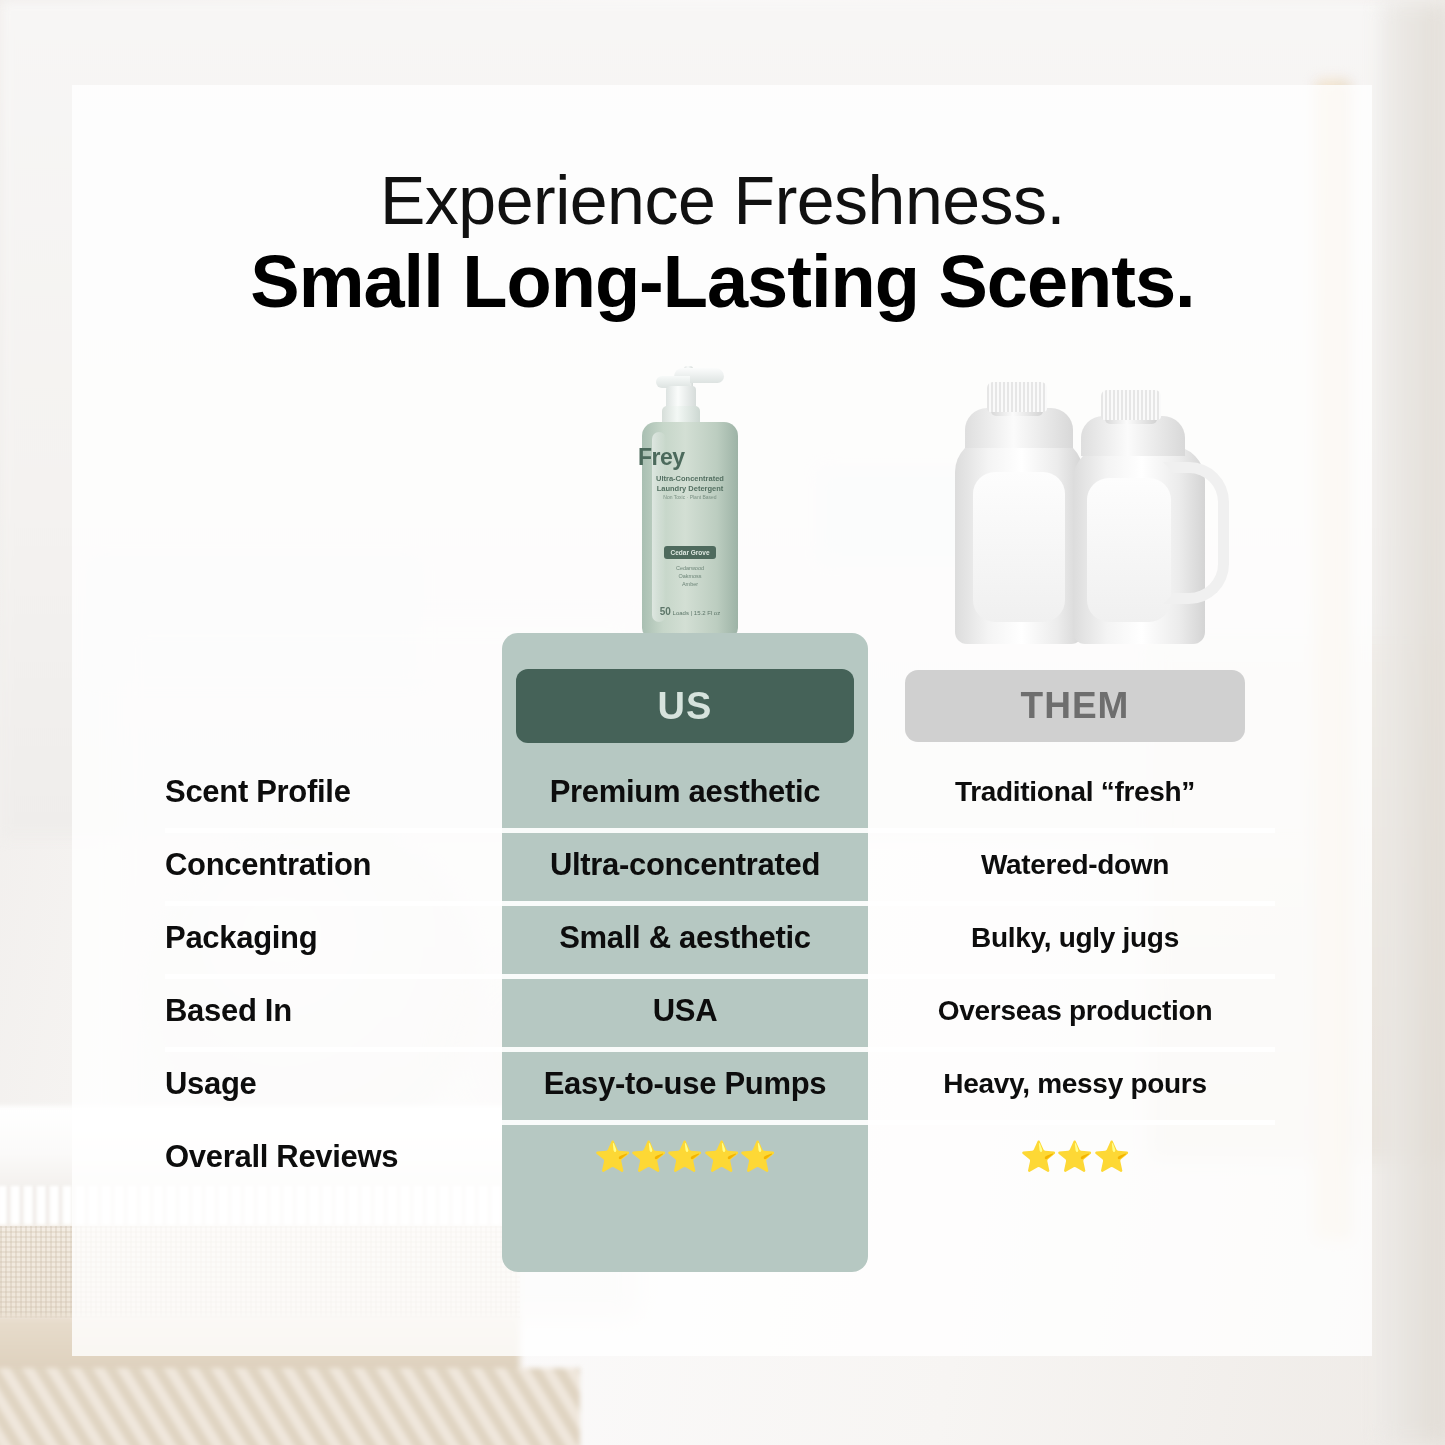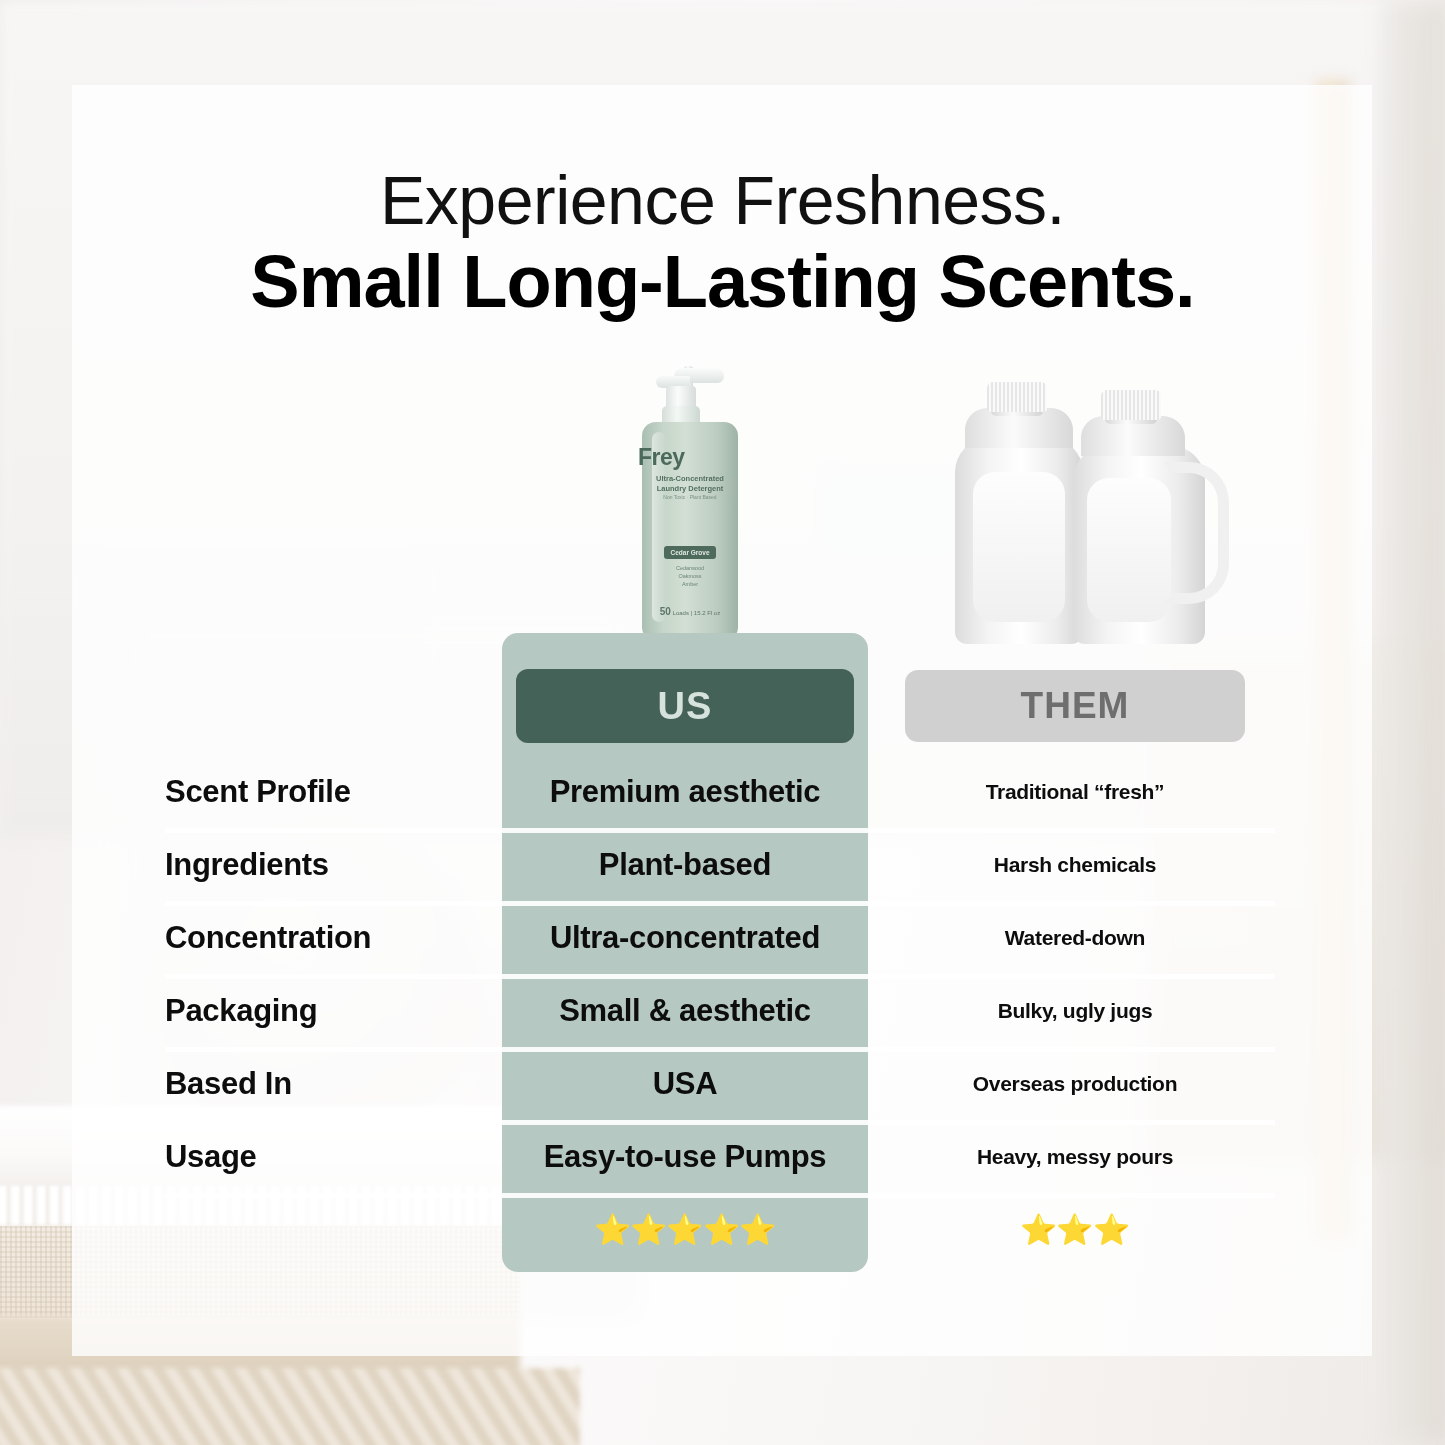--- a/index.html
+++ b/index.html
@@ -136,21 +136,21 @@
   .them-pill span{color:#6e6e6e;font-size:37px;font-weight:700;letter-spacing:1px;}
 
   .rows{position:absolute;left:0;top:755px;width:1445px;}
   .row{position:relative;height:73px;display:flex;align-items:center;}
   .sep{position:absolute;left:165px;top:0;width:1110px;height:5px;background:rgba(255,255,255,.92);}
   .cell-label{position:absolute;left:165px;width:295px;text-align:left;
     font-size:31px;font-weight:700;color:#0d0d0d;letter-spacing:-.3px;}
   .cell-us{position:absolute;left:502px;width:366px;text-align:center;
     font-size:31px;font-weight:700;color:#0d0d0d;letter-spacing:-.3px;}
   .cell-them{position:absolute;left:890px;width:370px;text-align:center;
-    font-size:21px;font-weight:700;color:#0d0d0d;letter-spacing:-.3px;}
+    font-size:28px;font-weight:700;color:#0d0d0d;letter-spacing:-.3px;}
   .stars{font-size:30px;letter-spacing:-1px;line-height:1;}
 </style>
 </head>
 <body>
 
 <div id="bg">
   <div class="bgbase"></div>
   <div class="bg-shelf"></div>
   <div class="bg-door"></div>
   <div class="bg-door2"></div>
@@ -236,26 +236,20 @@
   </div>
 
   <div class="rows">
 
     <div class="row">
       <div class="cell-label">Scent Profile</div>
       <div class="cell-us">Premium aesthetic</div>
       <div class="cell-them">Traditional “fresh”</div>
     </div>
 
-    <div class="row">
-      <div class="sep"></div>
-      <div class="cell-label">Ingredients</div>
-      <div class="cell-us">Plant-based</div>
-      <div class="cell-them">Harsh chemicals</div>
-    </div>
 
     <div class="row">
       <div class="sep"></div>
       <div class="cell-label">Concentration</div>
       <div class="cell-us">Ultra-concentrated</div>
       <div class="cell-them">Watered-down</div>
     </div>
 
     <div class="row">
       <div class="sep"></div>
@@ -273,18 +267,19 @@
 
     <div class="row">
       <div class="sep"></div>
       <div class="cell-label">Usage</div>
       <div class="cell-us">Easy-to-use Pumps</div>
       <div class="cell-them">Heavy, messy pours</div>
     </div>
 
     <div class="row">
       <div class="sep"></div>
+      <div class="cell-label">Overall Reviews</div>
       <div class="cell-us stars">⭐⭐⭐⭐⭐</div>
       <div class="cell-them stars">⭐⭐⭐</div>
     </div>
 
   </div>
 </div>
 
 </body></html>

